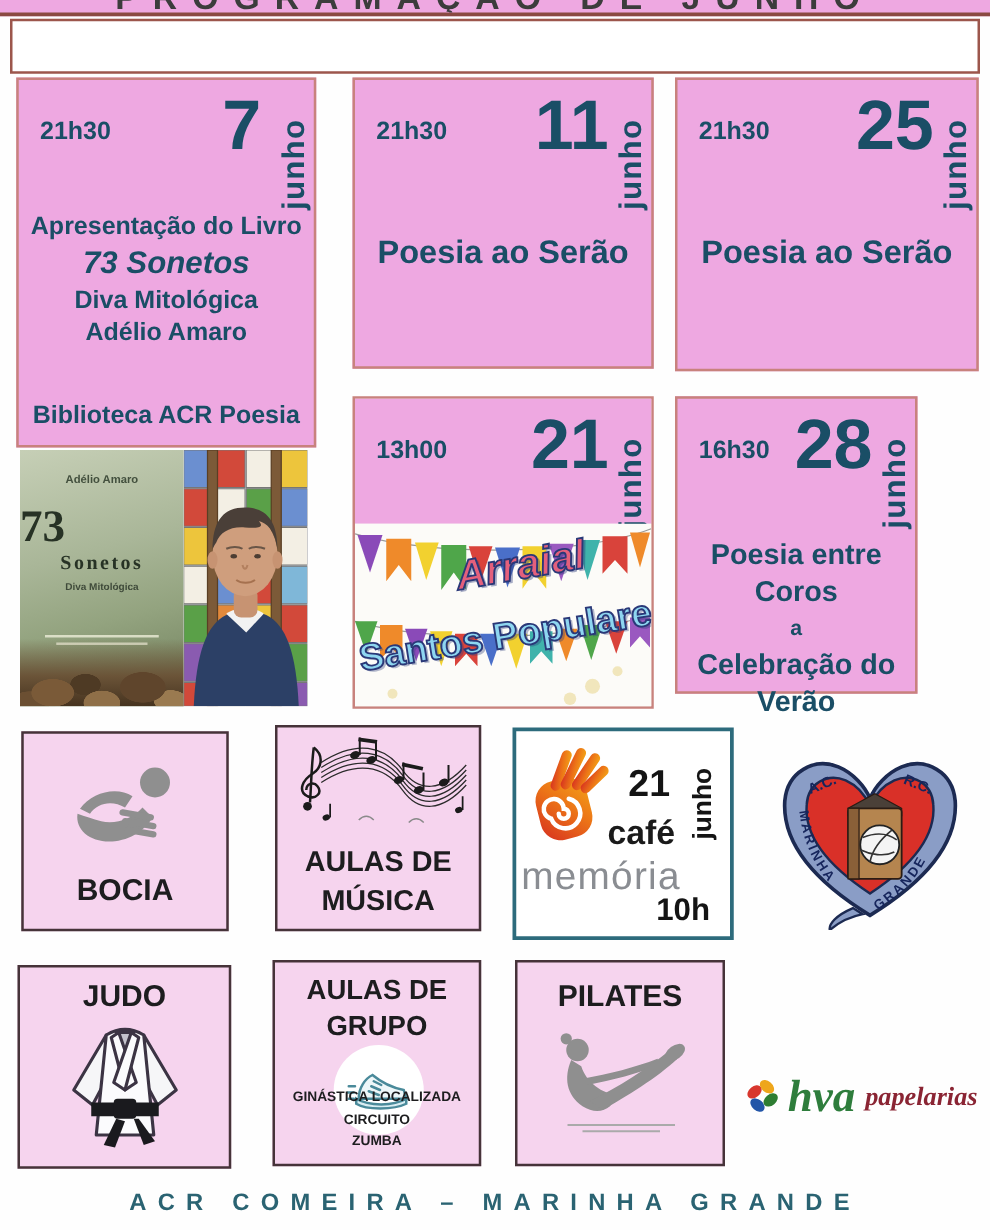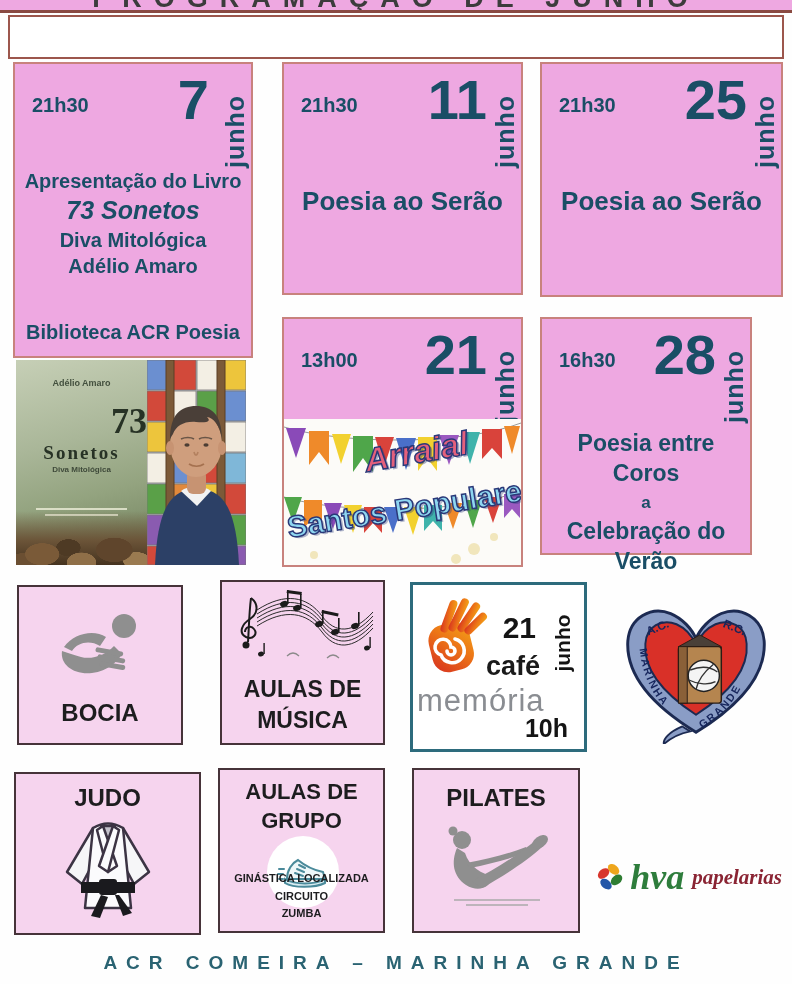--- a/index.html
+++ b/index.html
@@ -13,21 +13,21 @@
     font-size:27px; font-weight:bold; letter-spacing:12px; color:#3c3c3c; white-space:nowrap; }
   .white-box { position:absolute; left:8px; top:15px; width:776px; height:44px;
     background:#ffffff; border:2px solid #9c564c; }
 
   
   .event-card { position:absolute; background:#eea8e1; border:2px solid #c8827d; color:#1a4e66; }
   #card7  { left:13px;  top:62px;  width:240px; height:296px; }
   #card11 { left:282px; top:62px;  width:241px; height:233px; }
   #card25 { left:540px; top:62px;  width:243px; height:235px; }
   #card21 { left:282px; top:317px; width:241px; height:250px; background:#fbf9f6; }
-  #card28 { left:540px; top:317px; width:212px; height:238px; }
+  #card28 { left:540px; top:317px; width:194px; height:238px; }
 
   .card-head { position:relative; width:100%; height:100px; }
   .time { position:absolute; left:17px; top:30px; font-size:20px; font-weight:bold; }
   .day  { position:absolute; right:42px; top:8px; font-size:56px; font-weight:bold; line-height:1; }
   .day.two { right:34px; }
   .month-col { position:absolute; top:6px; right:0px; width:30px; height:122px;
     display:flex; align-items:center; justify-content:center; }
   .month-col span { transform:rotate(-90deg); white-space:nowrap; font-size:25px;
     font-weight:bold; letter-spacing:1px; }
   .c-lines { position:absolute; left:0; right:0; text-align:center; font-weight:bold; line-height:1.3; }
@@ -49,43 +49,43 @@
     -webkit-text-stroke:1.5px #2a3878; text-shadow:2px 2px 0 rgba(40,56,120,0.4); white-space:nowrap; }
   .santos { position:absolute; left:2px; top:72px; transform:rotate(-9deg);
     font-size:30px; font-weight:bold; color:#8ed6f0;
     -webkit-text-stroke:1.5px #2a3878; text-shadow:2px 2px 0 rgba(40,56,120,0.35); white-space:nowrap; }
 
   
   .media7 { position:absolute; left:16px; top:360px; width:230px; height:205px; display:flex; }
   .book { position:relative; width:131px; height:205px; overflow:hidden;
     background:linear-gradient(165deg,#c6cfb6 0%,#a9b698 40%,#93a37f 65%,#7d8d69 85%,#6d7c5a 100%); }
   .book-author { position:absolute; top:18px; width:100%; text-align:center; font-size:9px; font-weight:bold; color:#43503e; }
-  .book-num { position:absolute; top:40px; width:100%; text-align:right;
+  .book-num { position:absolute; top:40px; width:100%; text-align:left;
     font-family:"Liberation Serif", serif; font-size:36px; font-weight:bold; color:#273225; }
   .book-title { position:absolute; top:82px; width:100%; text-align:center;
-    font-family:"Liberation Serif", serif; font-size:19px; font-weight:bold; letter-spacing:2px; color:#273225; }
+    font-family:"Liberation Serif", serif; font-size:16px; font-weight:bold; letter-spacing:2px; color:#273225; }
   .book-sub { position:absolute; top:105px; width:100%; text-align:center; font-size:8px; font-weight:bold; color:#3f4a3a; }
   .book-caption-line { position:absolute; left:15%; width:70%; height:2px; background:rgba(243,243,223,0.75); }
   .rocks { position:absolute; bottom:0; left:0; right:0; height:54px; background:
     radial-gradient(28px 18px at 20% 80%, #7a5a38 60%, transparent 62%),
     radial-gradient(24px 16px at 50% 95%, #8f6f48 60%, transparent 62%),
     radial-gradient(30px 20px at 75% 72%, #5f452c 60%, transparent 62%),
     radial-gradient(22px 14px at 92% 92%, #9a7a50 60%, transparent 62%),
     radial-gradient(26px 16px at 6% 96%, #6b4f32 60%, transparent 62%),
     radial-gradient(20px 14px at 40% 68%, #4e3a24 60%, transparent 62%),
     linear-gradient(180deg, rgba(0,0,0,0) 0%, #6b5438 55%, #46331f 100%); }
   .photo { position:relative; width:99px; height:205px; overflow:hidden; background:#cdd3da; }
 
   
   .activity { position:absolute; background:#f6d4ee; border:2px solid #463339; color:#1d1d1f; text-align:center; }
   #bocia   { left:17px;  top:585px; width:166px; height:160px; }
   #musica  { left:220px; top:580px; width:165px; height:165px; }
   #cafe    { left:410px; top:582px; width:177px; height:170px; background:#ffffff; border:3px solid #2d6b7c; }
   #heartlogo { position:absolute; left:618px; top:596px; width:156px; height:148px; }
-  #judo    { left:14px;  top:772px; width:187px; height:163px; }
+  #judo    { left:14px;  top:772px; width:171px; height:163px; }
   #grupo   { left:218px; top:768px; width:167px; height:165px; }
   #pilates { left:412px; top:768px; width:168px; height:165px; }
   #hva     { position:absolute; left:596px; top:832px; width:186px; height:54px; display:flex; align-items:center;margin-top:18px; }
 
   .act-label { font-weight:bold; font-size:24px; color:#1d1d1f; }
   .bocia-label { position:absolute; left:0; right:0; bottom:16px; }
   .bocia-icon { margin-top:26px; }
   .musica-label { position:absolute; left:0; right:0; top:92px; font-size:23px; font-weight:bold; line-height:1.35; }
   .judo-label { position:absolute; left:0; right:0; top:10px; }
   .grupo-label { position:absolute; left:0; right:0; top:8px; font-size:22px; font-weight:bold; line-height:1.3; }

